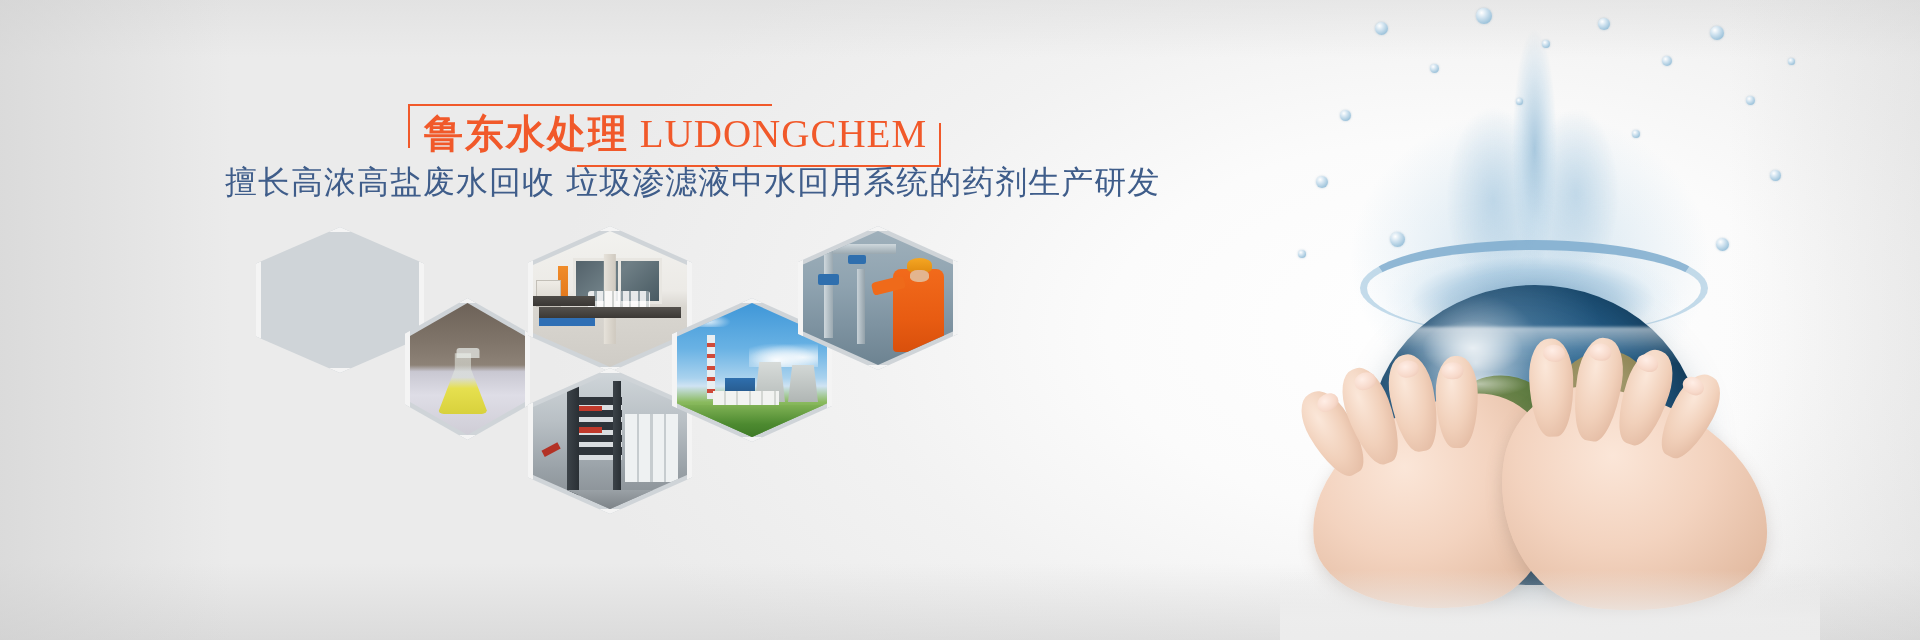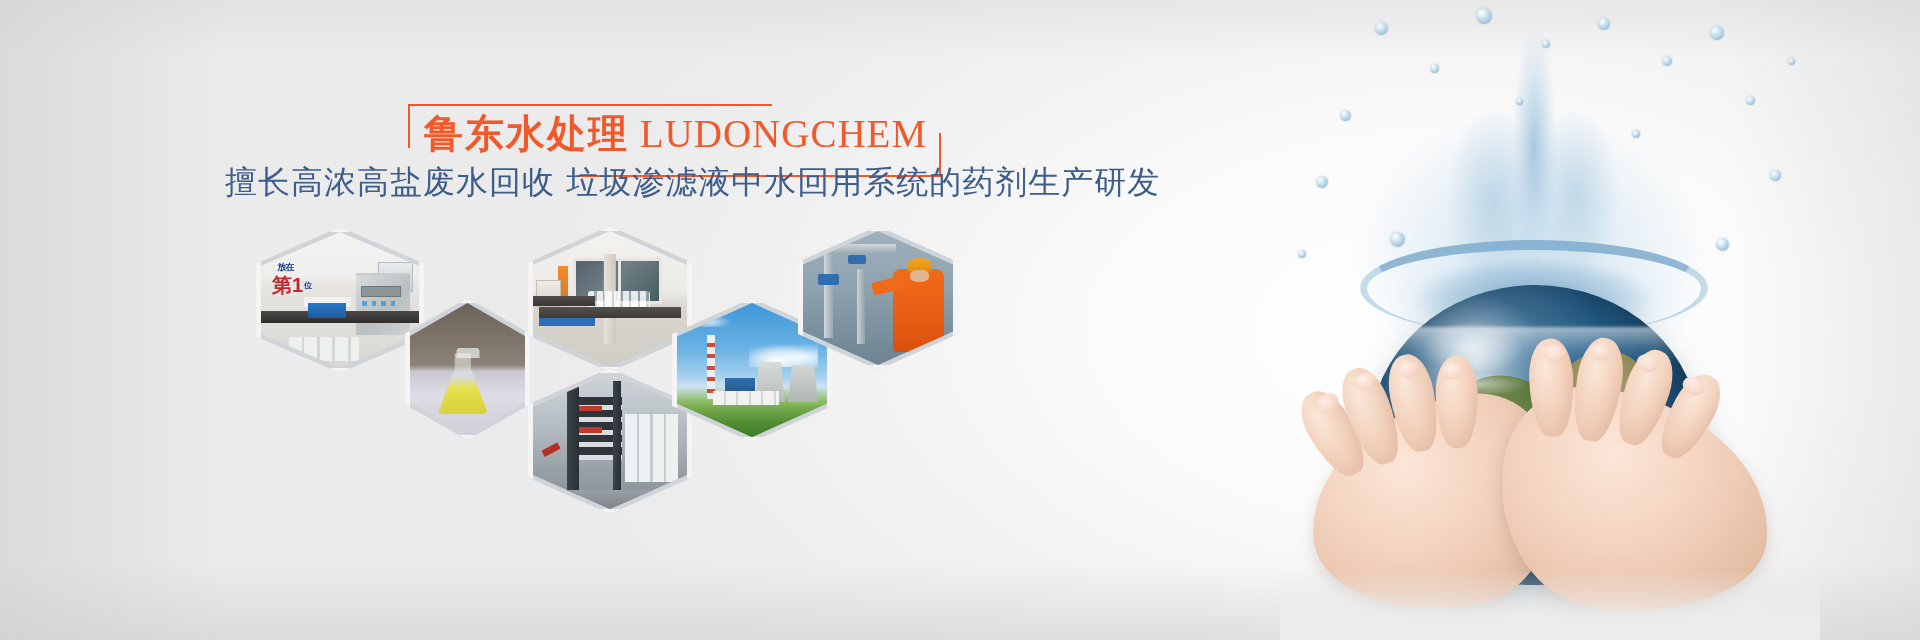--- a/index.html
+++ b/index.html
@@ -24,21 +24,21 @@
       linear-gradient(to left,  rgba(205,205,205,.30) 0%, rgba(205,205,205,0) 10%),
       linear-gradient(to bottom, rgba(210,210,210,.35) 0%, rgba(210,210,210,0) 9%),
       linear-gradient(to top,   rgba(200,200,200,.45) 0%, rgba(200,200,200,0) 12%);
   }
 
   
   #text-block { position:absolute; left:0; top:0; width:1100px; }
 
   #title-wrap {
     position:absolute; left:408px; top:104px;
-    padding:6px 14px 19px 16px;
+    padding:6px 14px 9px 16px;
   }
   #title-wrap .br-tl {
     position:absolute; left:0; top:0; width:14px; height:44px;
     border-left:2px solid #f1592a; border-top:2px solid #f1592a;
   }
   #title-wrap .br-tl-bar {
     position:absolute; left:0; top:0; height:2px; width:364px; background:#f1592a;
   }
   #title-wrap .br-br {
     position:absolute; right:0; bottom:0; width:14px; height:44px;
@@ -361,36 +361,20 @@
         <span class="cn">鲁东水处理</span><span class="en">&nbsp;</span><span class="en">LUDONGCHEM</span>
       </div>
     </div>
 
     <div id="subtitle">擅长高浓高盐废水回收  垃圾渗滤液中水回用系统的药剂生产研发</div>
   </div>
 
   <div id="hex-cluster">
 
     <div class="hex" id="hex-lab-room">
-      <div class="photo">
-        <div class="lab-shelf"></div>
-        <div class="lab-cabinet">
-          <div class="panel"></div>
-          <div class="btn-row"></div>
-        </div>
-        <div class="slogan">
-          <span class="s1">放在</span>
-          <span class="s2">第1</span>
-          <span class="s3">位</span>
-        </div>
-        <div class="lab-bench"></div>
-        <div class="lab-white-box"></div>
-        <div class="lab-blue-box"></div>
-        <div class="lab-jugs"></div>
-      </div>
       <div class="ring"></div>
     </div>
 
     <div class="hex" id="hex-yellow-flask">
       <div class="photo">
         <div class="flask-neck"></div>
         <div class="flask-body"></div>
       </div>
       <div class="ring"></div>
     </div>

